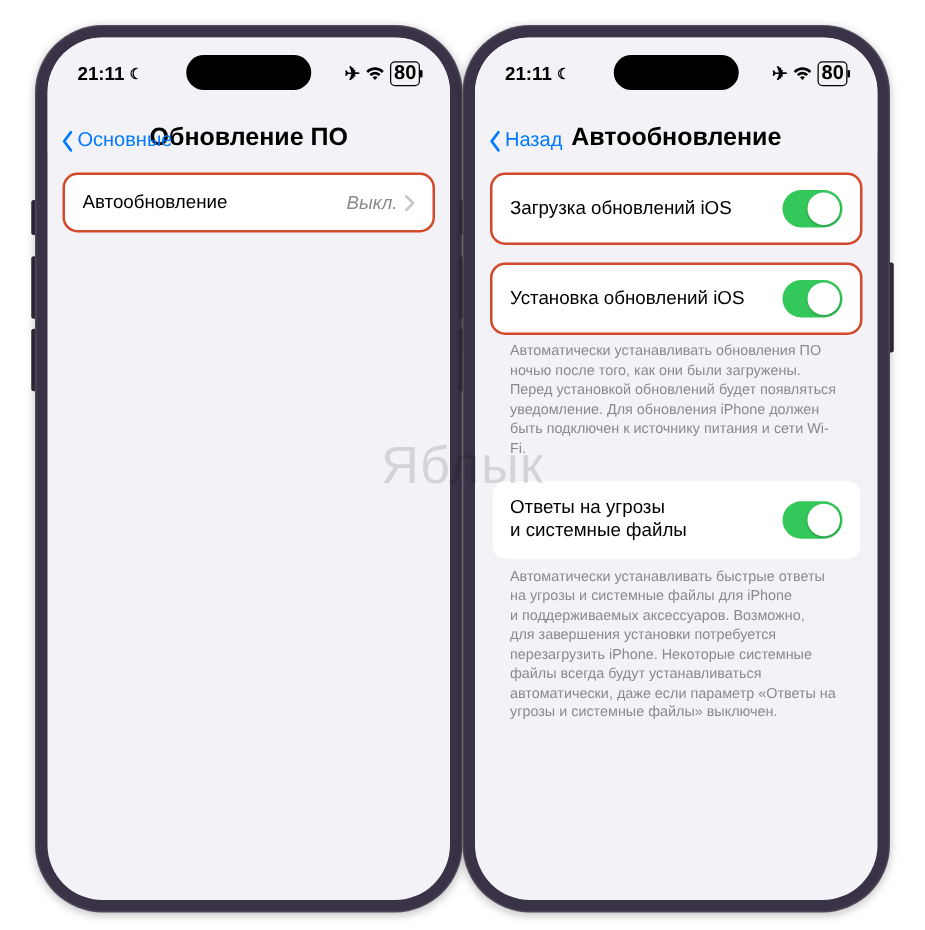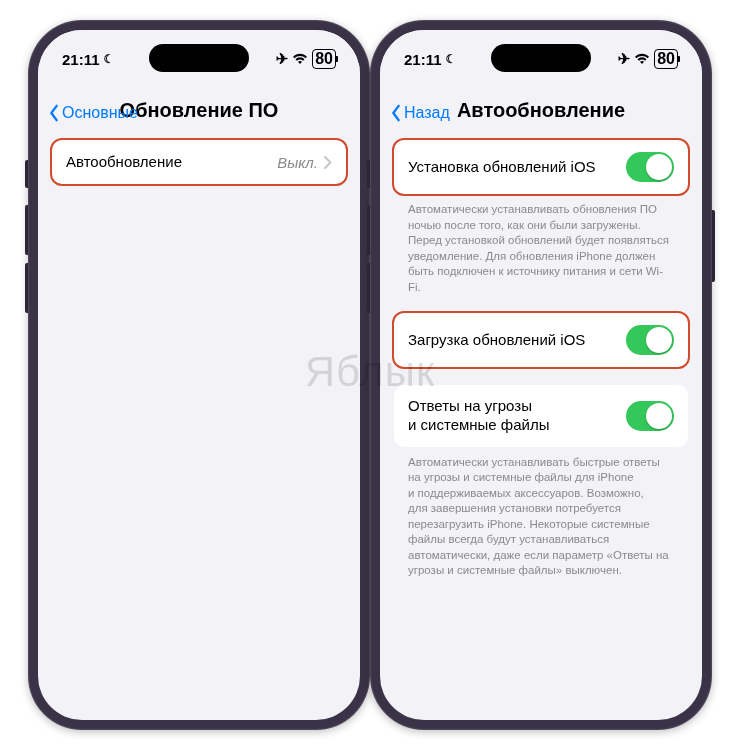--- a/index.html
+++ b/index.html
@@ -105,30 +105,30 @@
           <svg viewBox="0 0 12 20">
               <path d="M9 2 L3 10 L9 18" stroke="#007aff" stroke-width="2.5" fill="none" stroke-linecap="round" stroke-linejoin="round"></path>
             </svg>
           <span>Назад</span>
         </div>
         <div class="navtitle">Автообновление</div>
       </div>
       <div class="content">
         <div class="group">
           <div class="row hl">
+            <span class="rowlabel">Загрузка обновлений iOS</span>
+            <span class="toggle"></span>
+          </div>
+        </div>
+        <div class="group">
+          <div class="row hl">
             <span class="rowlabel">Установка обновлений iOS</span>
             <span class="toggle"></span>
           </div>
           <div class="footer-note">Автоматически устанавливать обновления ПО ночью после того, как они были загружены. Перед установкой обновлений будет появляться уведомление. Для обновления iPhone должен быть подключен к источнику питания и сети Wi-Fi.</div>
-        </div>
-        <div class="group">
-          <div class="row hl">
-            <span class="rowlabel">Загрузка обновлений iOS</span>
-            <span class="toggle"></span>
-          </div>
         </div>
         <div class="group">
           <div class="row">
             <span class="rowlabel" style="max-width:200px">Ответы на угрозы и&nbsp;системные файлы</span>
             <span class="toggle"></span>
           </div>
           <div class="footer-note">Автоматически устанавливать быстрые ответы на угрозы и системные файлы для iPhone и&nbsp;поддерживаемых аксессуаров. Возможно, для&nbsp;завершения установки потребуется перезагрузить iPhone. Некоторые системные файлы всегда будут устанавливаться автоматически, даже если параметр «Ответы на угрозы и системные файлы» выключен.</div>
         </div>
       </div>
     </div>

